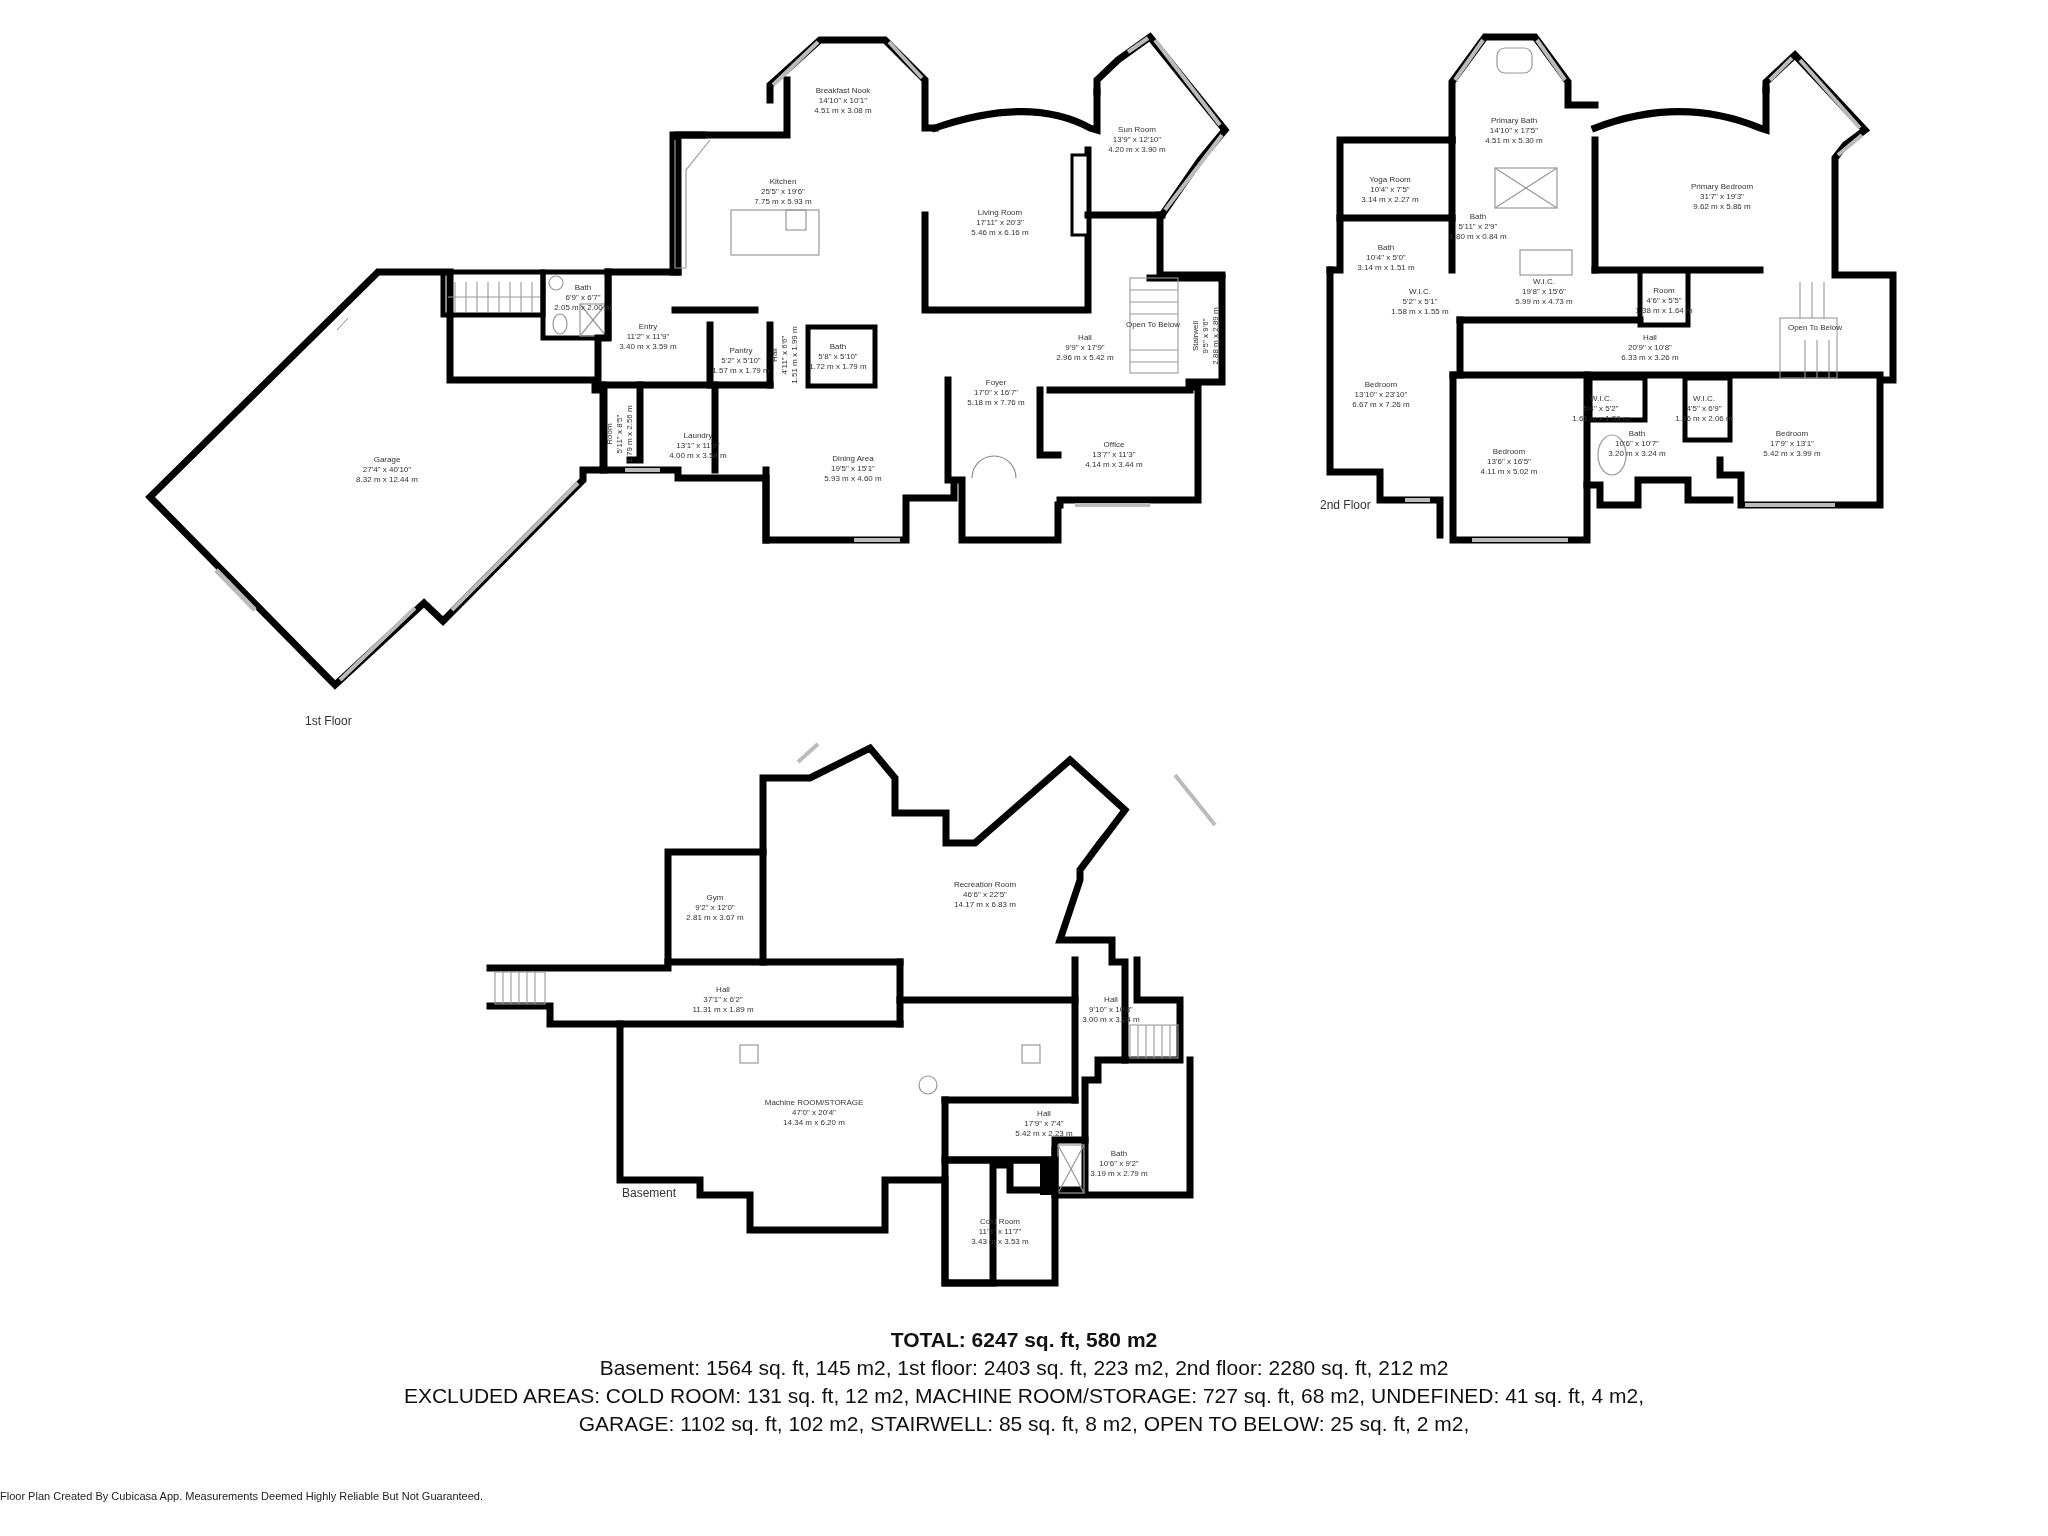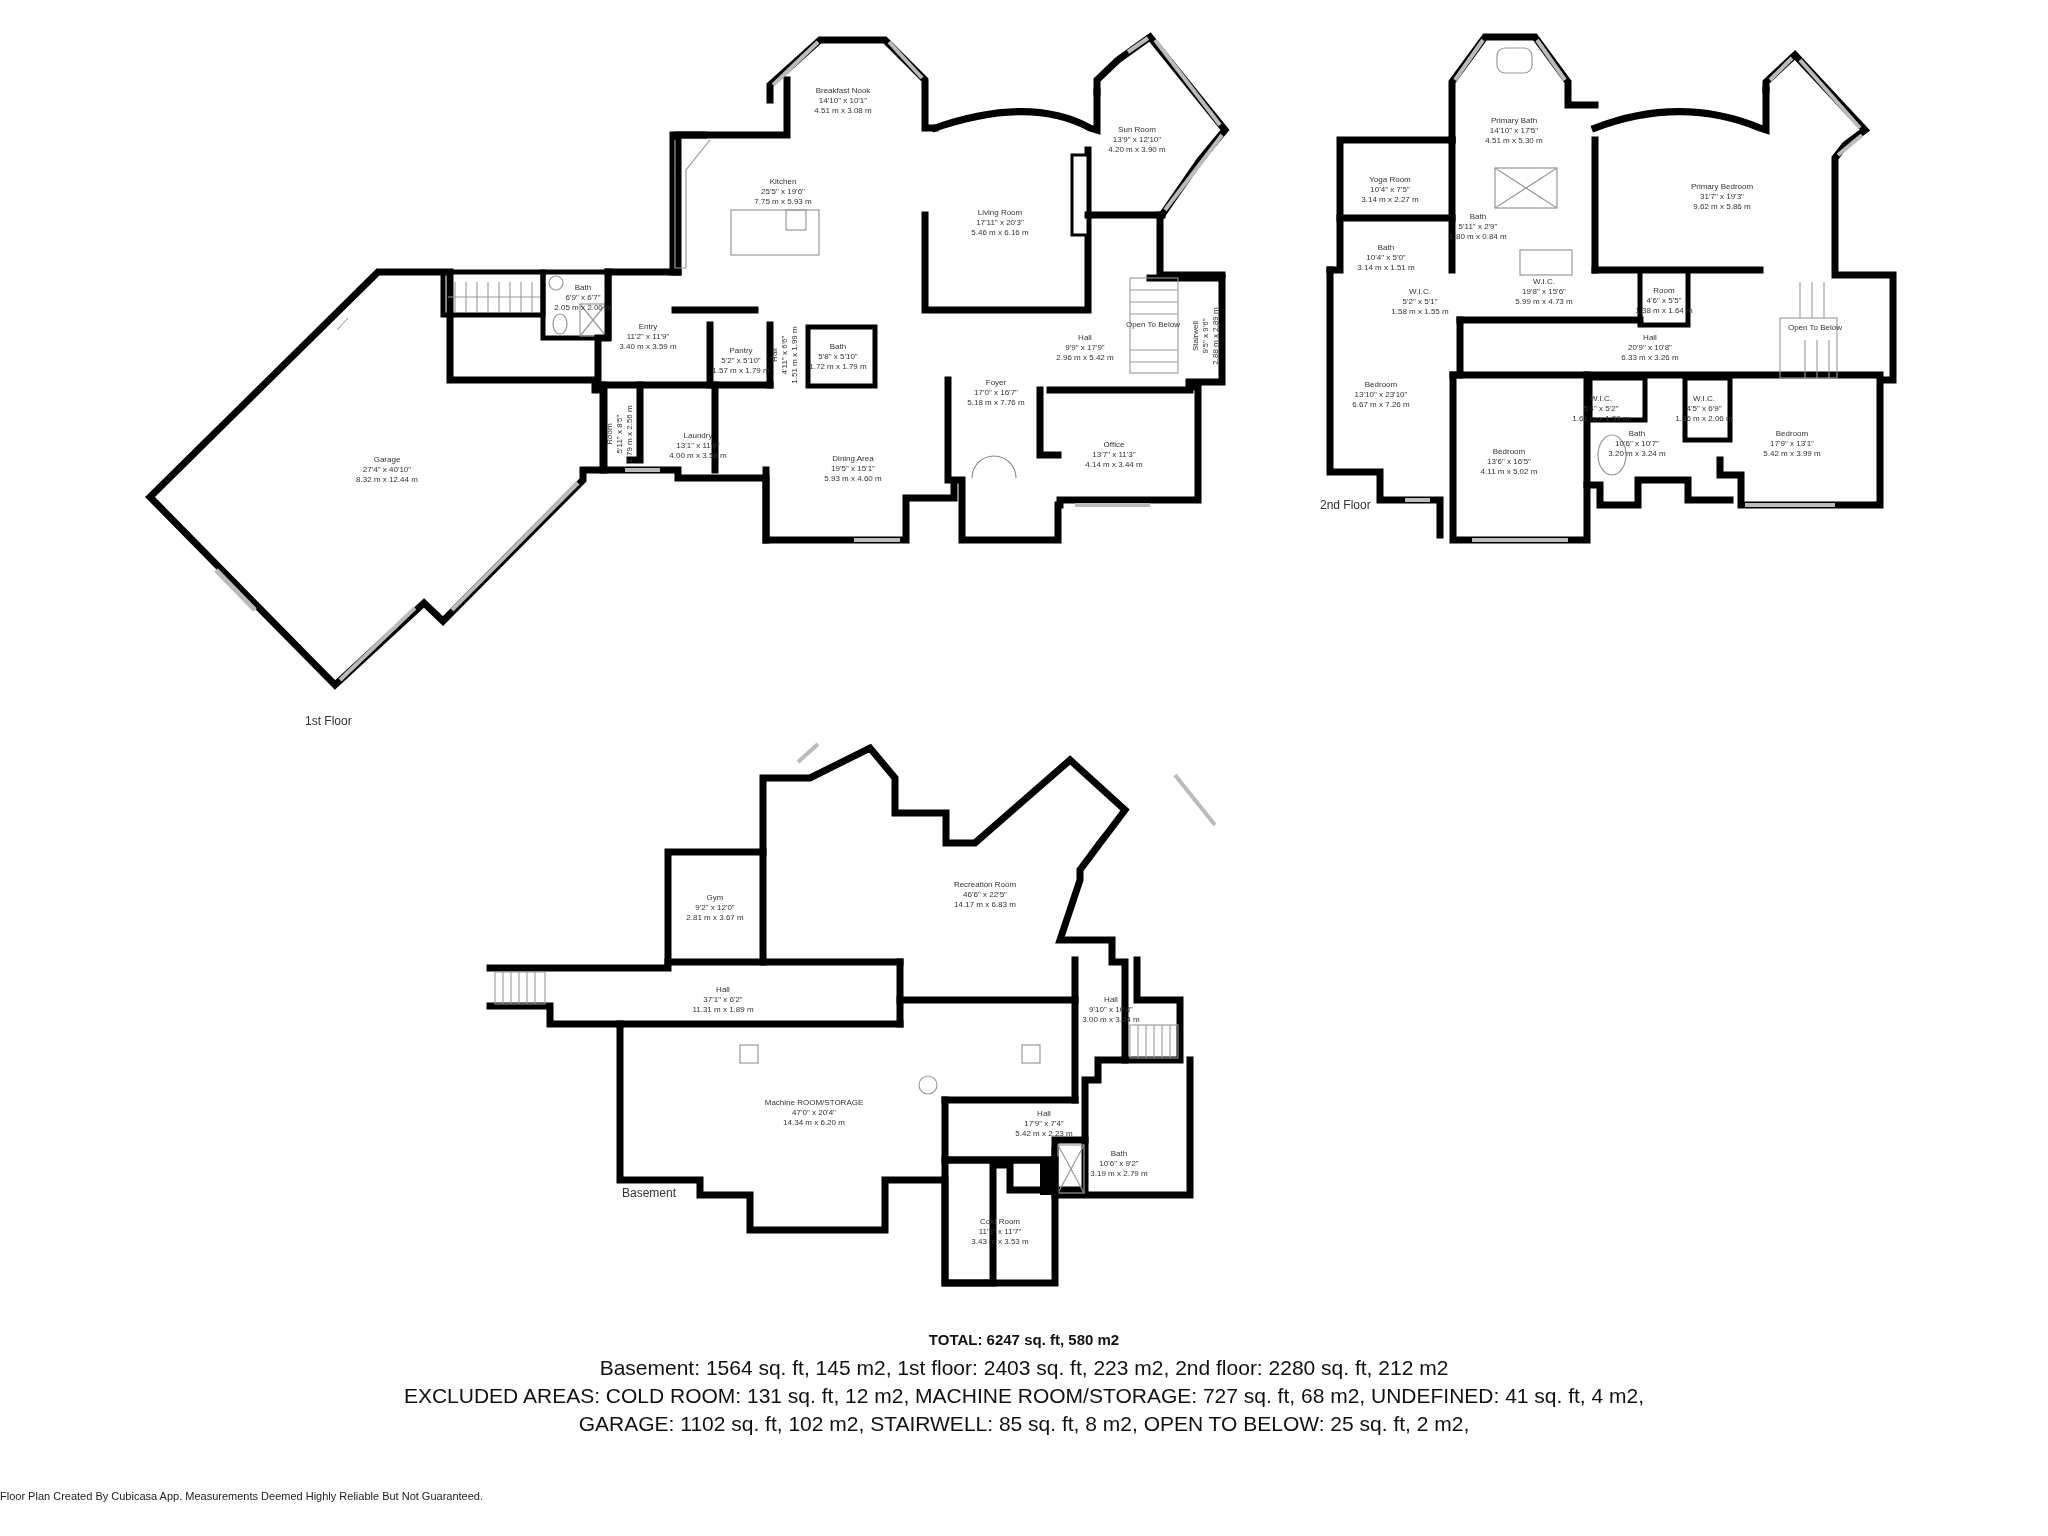--- a/index.html
+++ b/index.html
@@ -10,21 +10,21 @@
   .win { fill: #fff; stroke: #888; stroke-width: 1; }
   .fix { fill: none; stroke: #999; stroke-width: 1.2; }
   .door { fill: none; stroke: #888; stroke-width: 1.2; }
   .stair { fill: none; stroke: #999; stroke-width: 1.1; }
   .room-label { position: absolute; transform: translate(-50%, -50%); text-align: center; font-size: 8px; line-height: 10px; color: #333; white-space: nowrap; }
   .room-label.vert { transform: translate(-50%, -50%) rotate(-90deg); }
   .room-label .n { display: block; }
   .room-label .d { display: block; }
   .floor-label { position: absolute; font-size: 12px; color: #333; }
   .summary { position: absolute; left: 0; width: 2048px; top: 1326px; text-align: center; color: #111; }
-  .summary .total { font-size: 15px; font-weight: bold; line-height: 28px; }
+  .summary .total { font-size: 21px; font-weight: bold; line-height: 28px; }
   .summary .line { font-size: 21px; line-height: 28px; }
   .footer { position: absolute; left: 0; width: 2048px; top: 1490px; text-align: left; font-size: 11px; color: #222; }
 </style>
 </head>
 <body>
 
 <svg class="plan" width="2048" height="1536" viewBox="0 0 2048 1536">
 
   <g>
 

